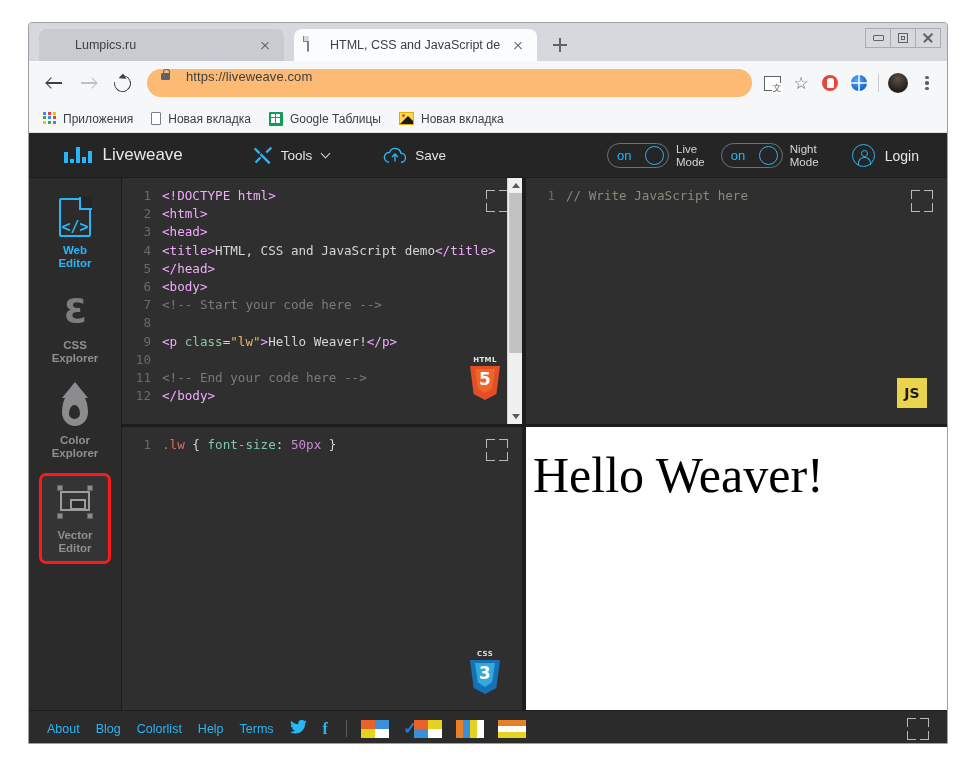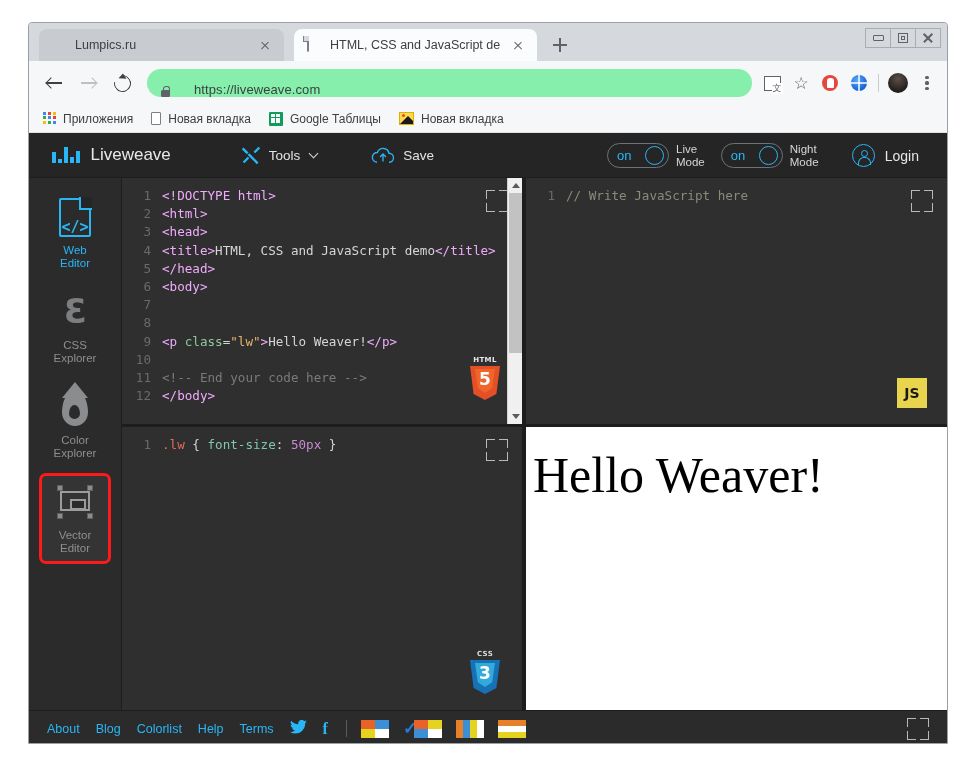--- a/index.html
+++ b/index.html
@@ -72,22 +72,22 @@
   .arrow.back .shaft { background:#3c4043; }
   .arrow.back .head { background:transparent; }
   .arrow.fwd .shaft { background:#bdc1c6; }
   .arrow.fwd .head  { border-color:#bdc1c6; background:transparent; }
   .reload { width:17px; height:17px; border:1.9px solid #3c4043; border-radius:50%;
             border-top-color:transparent; transform:rotate(-35deg); position:relative; }
   .reload:after{ content:""; position:absolute; right:-1px; top:-1px; width:0;height:0;
     border-left:4px solid transparent;border-right:4px solid transparent;border-bottom:5px solid #3c4043;
     transform:rotate(40deg); }
   .omnibox {
-    flex:1; height:28px; background:#86efac; border-radius:14px;
-    display:flex; align-items:flex-end; padding:0 8px 0 14px; margin-left:6px; gap:24px;
+    flex:1; height:28px; background:#fdba74; border-radius:14px;
+    display:flex; align-items:flex-start; padding:0 8px 0 14px; margin-left:6px; gap:16px;
   }
   .lock { width:9px; height:11px; position:relative; }
   .lock:before { content:""; position:absolute; left:0; top:4px; width:9px; height:7px; background:#5f6368; border-radius:1.5px; }
   .lock:after  { content:""; position:absolute; left:2px; top:0px; width:5px; height:6px;
                  border:1.5px solid #5f6368; border-bottom:none; border-radius:3px 3px 0 0; }
   .url { font-size:13px; color:#3c4043; letter-spacing:.1px; }
   .tb-icons { display:flex; align-items:center; gap:9px; margin-left:6px; }
   .ic { width:20px; height:20px; position:relative; display:flex; align-items:center; justify-content:center; }
   .translate-ic { width:17px; height:15px; border:1.3px solid #5f6368; position:relative; background:#fff; }
   .translate-ic:after { content:"文"; position:absolute; right:-3px; bottom:-4px; font-size:9px;
@@ -125,21 +125,21 @@
   .photo { width:15px; height:13px; background:#ffd84d; border:1px solid #d9b200; position:relative; overflow:hidden; }
   .photo:before{ content:""; position:absolute; left:-1px; bottom:-1px; width:0;height:0;
      border-left:9px solid transparent; border-right:9px solid transparent; border-bottom:9px solid #1a1a1a; }
   .photo:after { content:""; position:absolute; left:2px; top:1.5px; width:3px; height:3px;
      border-radius:50%; background:#e8453c; }
 
   
   .app { height:613px; background:#252526; display:flex; flex-direction:column; position:relative; }
   .lw-header { height:45px; background:#252526; display:flex; align-items:center; position:relative;
                border-bottom:1px solid #1d1d1e; }
-  .lw-logo { display:flex; align-items:center; gap:11px; margin-left:23px; }
+  .lw-logo { display:flex; align-items:center; gap:11px; margin-left:35px; }
   .logo-bars { display:flex; align-items:flex-end; gap:2.5px; height:16px; }
   .logo-bars i { display:block; width:3.5px; background:#29b6f6; }
   .lb1{height:11px}.lb2{height:4px}.lb3{height:16px}.lb4{height:6px}.lb5{height:12px}
   .lw-title { color:#e8e8e8; font-size:17px; }
   .hdr-item { display:flex; align-items:center; gap:8px; color:#e4e4e4; font-size:13.5px; }
   .tools-wrap { margin-left:70px; }
   .save-wrap  { margin-left:54px; }
   .chev { width:7px; height:7px; border-right:1.7px solid #d8d8d8; border-bottom:1.7px solid #d8d8d8;
           transform:rotate(45deg); margin-left:2px; margin-top:-3px; }
   .toggles { position:absolute; left:578px; top:0; height:45px; display:flex; align-items:center; gap:16px; }
@@ -158,21 +158,21 @@
   .login-txt { color:#e6e6e6; font-size:14px; }
 
   .body-row { flex:1; display:flex; min-height:0; }
 
   
   .sidebar { width:93px; background:#2b2b2c; display:flex; flex-direction:column;
              align-items:center; padding-top:10px; border-right:1px solid #1d1d1e; }
   .side-item { width:72px; padding:10px 0 9px; display:flex; flex-direction:column; align-items:center;
                gap:6px; border-radius:7px; margin-bottom:4px; position:relative; }
   .side-item.highlight { border:3px solid #ff1a1a; background:#343435; padding:7px 0 6px; }
-  .side-label { color:#8d8f91; font-size:11.5px; line-height:13px; text-align:center; }
+  .side-label { color:#8d8f91; font-size:11.5px; line-height:13px; text-align:center;font-weight:bold; }
   .side-item.active .side-label { color:#29b6f6; }
   .si-icon { width:38px; height:40px; position:relative; }
 
   
   .icon-webeditor { width:32px; height:39px; border:2.6px solid #29b6f6; border-radius:2px;
                     position:relative; margin:0 auto; }
   .icon-webeditor:after { content:""; position:absolute; right:-3px; top:-3px; width:11px; height:11px;
      background:#252526; border-left:2.6px solid #29b6f6; border-bottom:2.6px solid #29b6f6; }
   .icon-webeditor .code { position:absolute; left:0; right:0; top:9px; text-align:center;
      color:#29b6f6; font-size:15px; font-family:"DejaVu Sans Mono", monospace; font-weight:bold; }
@@ -549,20 +549,21 @@
                   <div class="cl">
                     <span class="ln">5</span>
                     <span class="ct"><span class="tag">&lt;/head&gt;</span></span>
                   </div>
                   <div class="cl">
                     <span class="ln">6</span>
                     <span class="ct"><span class="tag">&lt;body&gt;</span></span>
                   </div>
                   <div class="cl">
                     <span class="ln">7</span>
+                    <span class="ct"><span class="comment">&lt;!-- Start your code here --&gt;</span></span>
                   </div>
                   <div class="cl">
                     <span class="ln">8</span>
                     <span class="ct"><span class="txt"></span></span>
                   </div>
                   <div class="cl">
                     <span class="ln">9</span>
                     <span class="ct"><span class="tag">&lt;p </span><span class="attr">class</span><span class="punc">=</span><span class="str">"lw"</span><span class="tag">&gt;</span><span class="txt">Hello Weaver!</span><span class="tag">&lt;/p&gt;</span></span>
                   </div>
                   <div class="cl">

